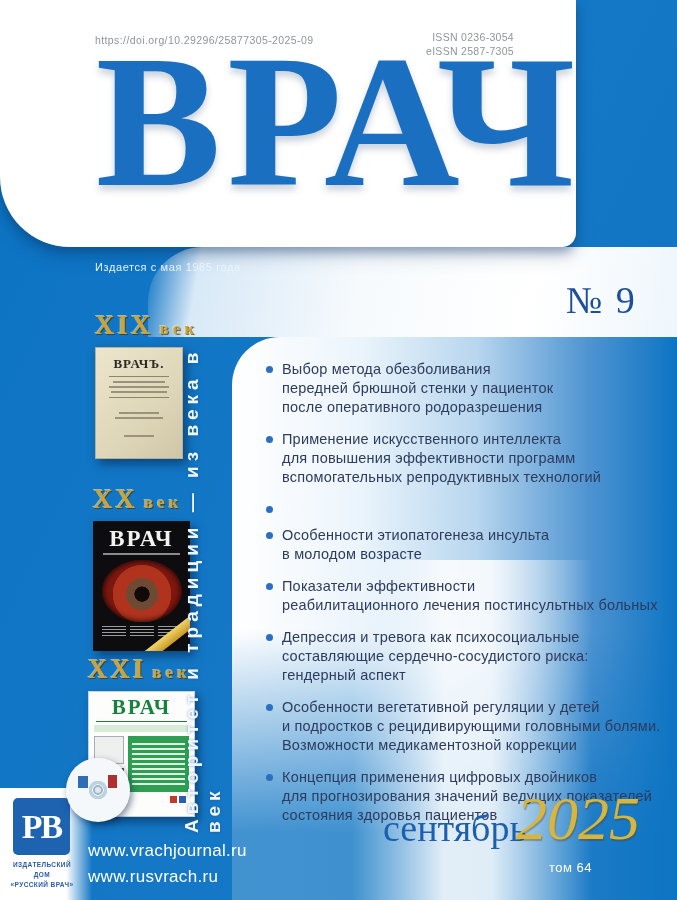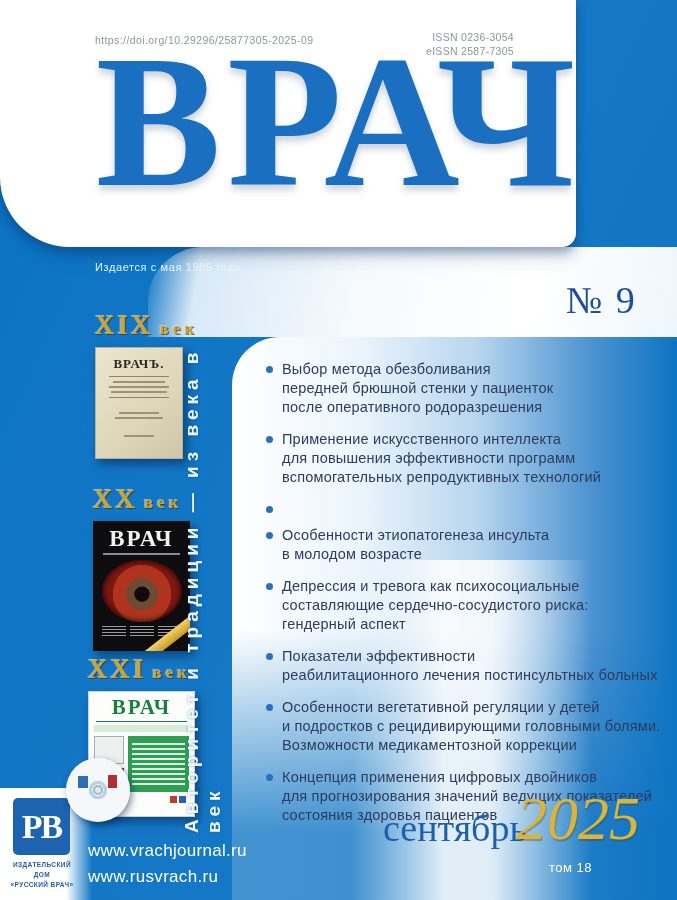--- a/index.html
+++ b/index.html
@@ -229,28 +229,28 @@
       <li>
         <span class="dot"></span>
       </li>
       <li>
         <span class="dot"></span>
         <span class="item-text">Особенности этиопатогенеза инсульта
 в молодом возрасте</span>
       </li>
       <li>
         <span class="dot"></span>
+        <span class="item-text">Показатели эффективности
+реабилитационного лечения постинсультных больных</span>
+      </li>
+      <li>
+        <span class="dot"></span>
         <span class="item-text">Депрессия и тревога как психосоциальные
 составляющие сердечно-сосудистого риска:
 гендерный аспект</span>
-      </li>
-      <li>
-        <span class="dot"></span>
-        <span class="item-text">Показатели эффективности
-реабилитационного лечения постинсультных больных</span>
       </li>
       <li>
         <span class="dot"></span>
         <span class="item-text">Особенности вегетативной регуляции у детей
 и подростков с рецидивирующими головными болями.
 Возможности медикаментозной коррекции</span>
       </li>
       <li>
         <span class="dot"></span>
         <span class="item-text">Концепция применения цифровых двойников
@@ -268,15 +268,15 @@
     </div>
   </div>
 
   <div class="sites">
     <a href="#">www.vrachjournal.ru</a>
     <a href="#">www.rusvrach.ru</a>
   </div>
 
   <div class="date-month">сентябрь</div>
   <div class="date-year">2025</div>
-  <div class="volume">том 18</div>
+  <div class="volume">том 64</div>
 
 </div>
 
 </body></html>

